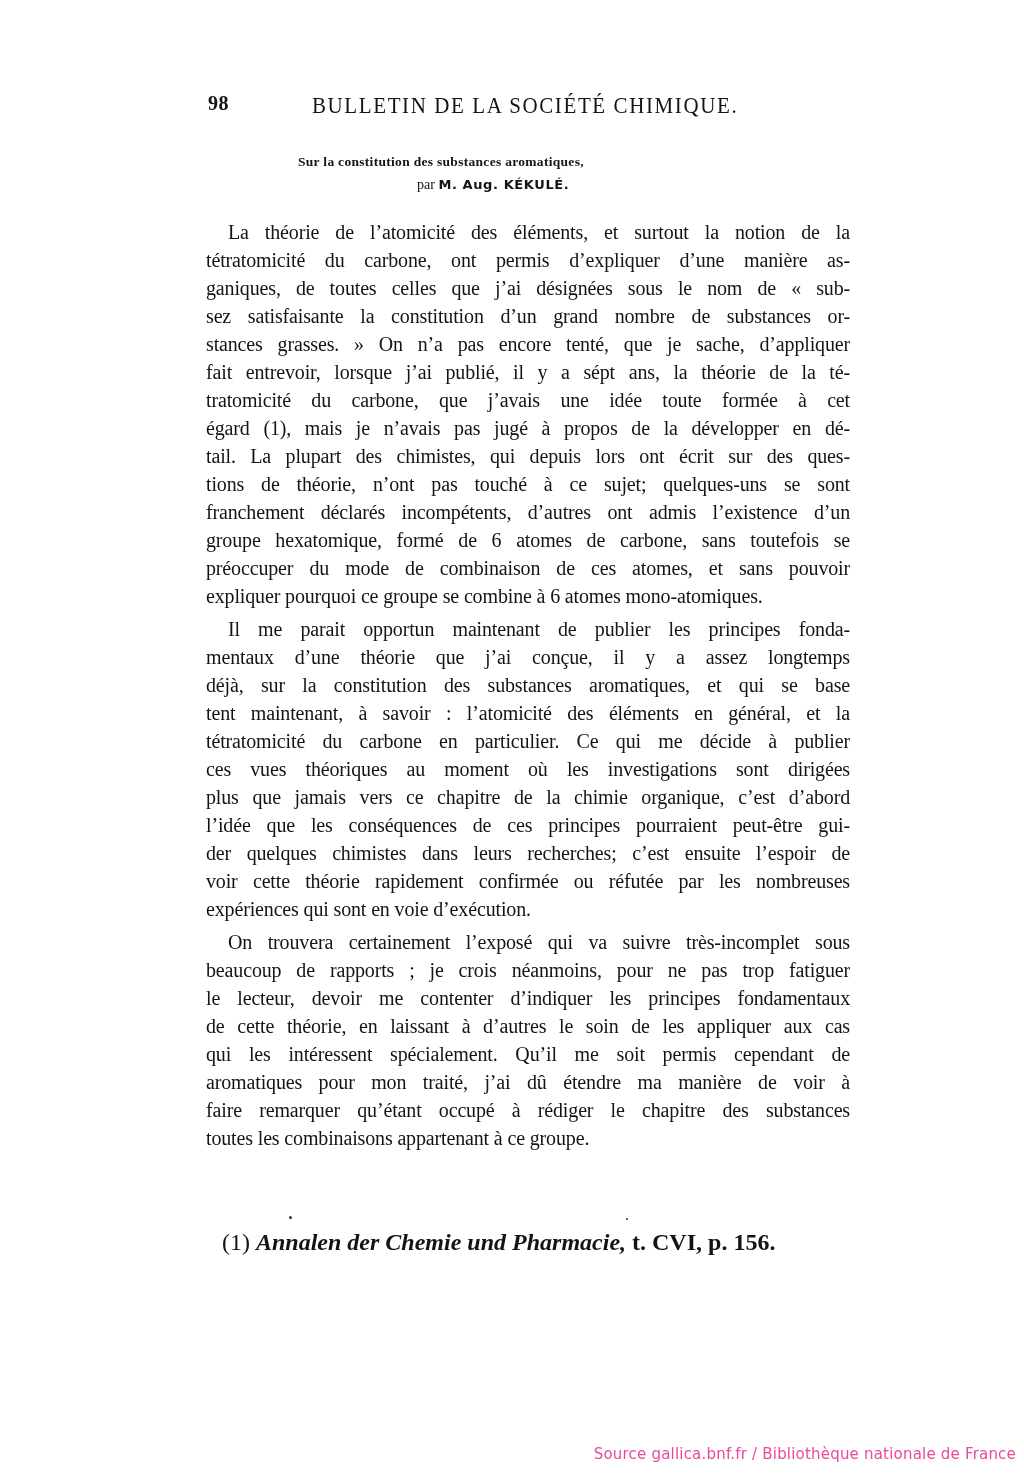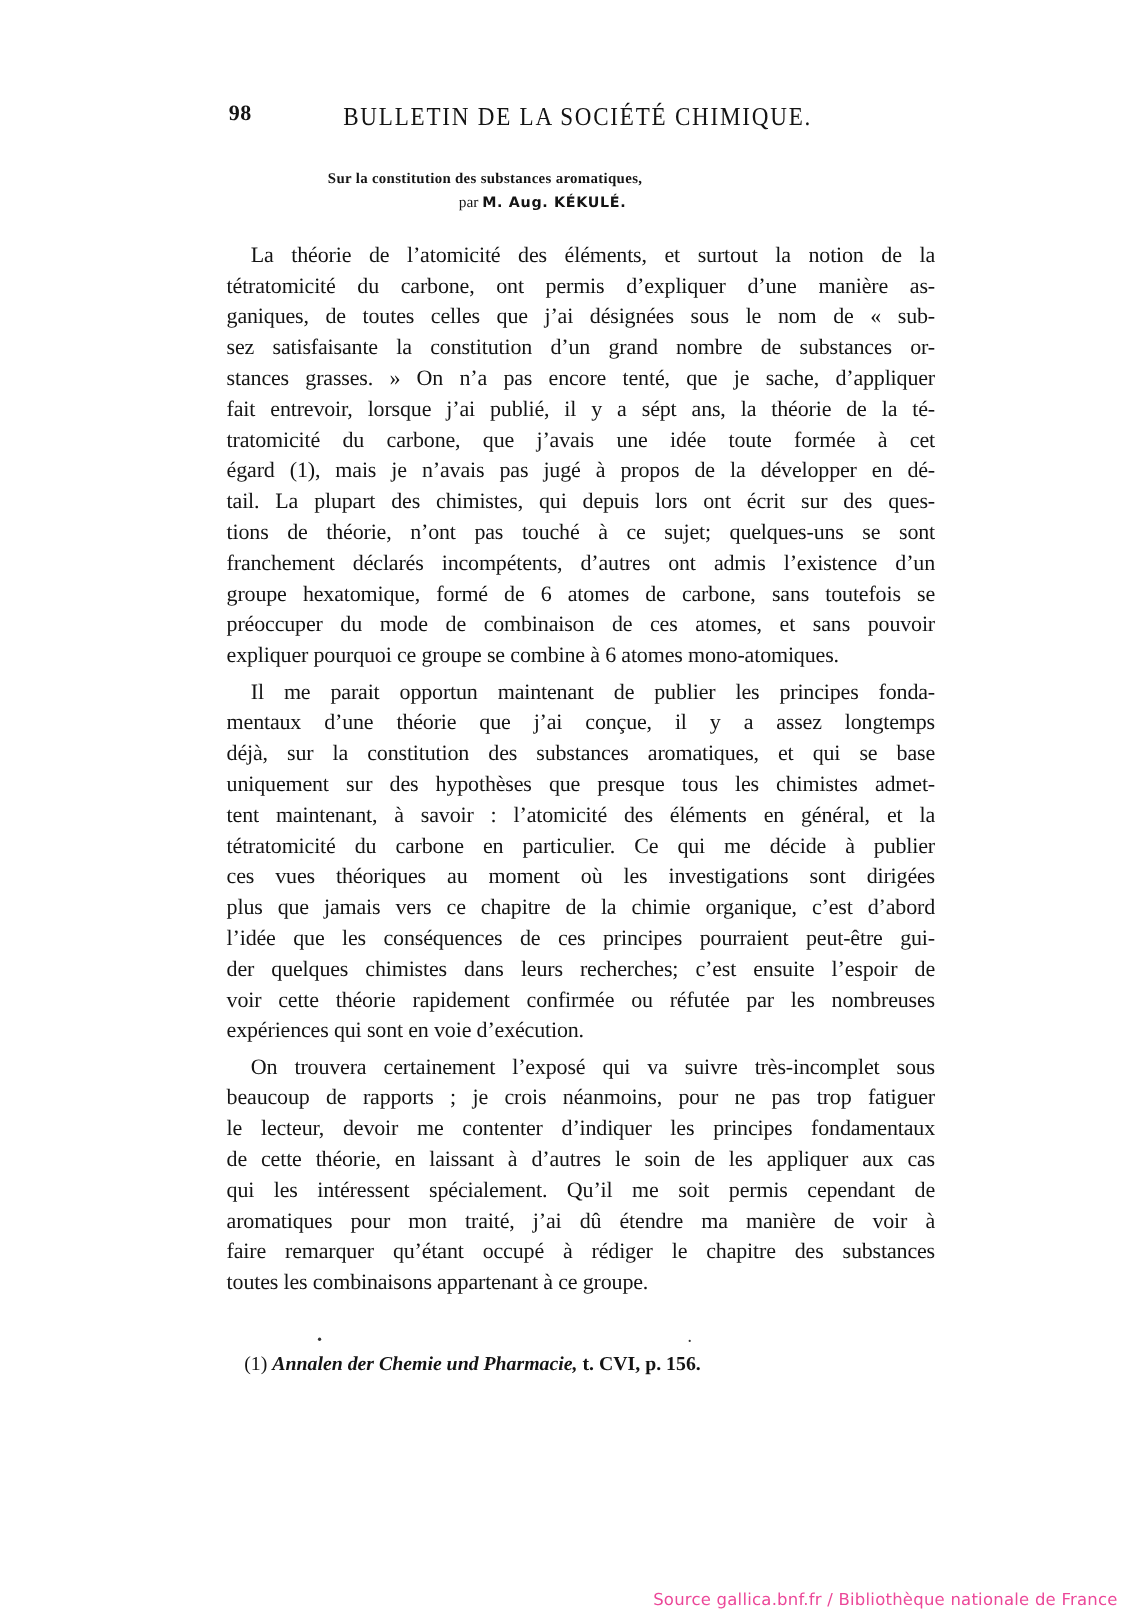--- a/index.html
+++ b/index.html
@@ -15,21 +15,21 @@
   .title-line2 { position: absolute; left: 417px; top: 23px; font-size: 14px; }
   .title-line2 .author { font-family: "DejaVu Sans", sans-serif; font-weight: bold; font-size: 13px; letter-spacing: 0.6px; text-align: center; }
   .body-text { position: absolute; left: 206px; top: 218px; width: 644px; }
   .line {
     height: 28px; line-height: 28px; font-size: 20px; white-space: nowrap;
     text-align: justify; text-align-last: justify; letter-spacing: -0.15px;
   }
   .line.indent { padding-left: 22px; }
   .line.last { text-align-last: left; }
   .para-gap { height: 5px; }
-  .footnote { position: absolute; left: 222px; top: 1229px; font-size: 18px; white-space: nowrap; }
+  .footnote { position: absolute; left: 222px; top: 1229px; font-size: 24px; white-space: nowrap; }
   .footnote .fn-title { font-style: italic; font-weight: bold; }
   .footnote .fn-rest { font-weight: bold; }
   .dot { position: absolute; width: 3px; height: 3px; background: #333; border-radius: 50%; }
   .source { position: absolute; right: 8px; top: 1445px; font-family: "DejaVu Sans", sans-serif; font-size: 15px; color: #ec4899; letter-spacing: 0.2px; }
 </style>
 </head>
 <body>
 
 <div class="page-header">
   <span class="page-number">98</span>
@@ -59,21 +59,20 @@
       <div class="line">franchement déclarés incompétents, d’autres ont admis l’existence d’un</div>
       <div class="line">groupe hexatomique, formé de 6 atomes de carbone, sans toutefois se</div>
       <div class="line">préoccuper du mode de combinaison de ces atomes, et sans pouvoir</div>
       <div class="line last">expliquer pourquoi ce groupe se combine à 6 atomes mono-atomiques.</div>
     </div>
     <div class="para-gap"></div>
     <div>
       <div class="line indent">Il me parait opportun maintenant de publier les principes fonda-</div>
       <div class="line">mentaux d’une théorie que j’ai conçue, il y a assez longtemps</div>
       <div class="line">déjà, sur la constitution des substances aromatiques, et qui se base</div>
-      <div class="line">uniquement sur des hypothèses que presque tous les chimistes admet-</div>
       <div class="line">tent maintenant, à savoir : l’atomicité des éléments en général, et la</div>
       <div class="line">tétratomicité du carbone en particulier. Ce qui me décide à publier</div>
       <div class="line">ces vues théoriques au moment où les investigations sont dirigées</div>
       <div class="line">plus que jamais vers ce chapitre de la chimie organique, c’est d’abord</div>
       <div class="line">l’idée que les conséquences de ces principes pourraient peut-être gui-</div>
       <div class="line">der quelques chimistes dans leurs recherches; c’est ensuite l’espoir de</div>
       <div class="line">voir cette théorie rapidement confirmée ou réfutée par les nombreuses</div>
       <div class="line last">expériences qui sont en voie d’exécution.</div>
     </div>
     <div class="para-gap"></div>

